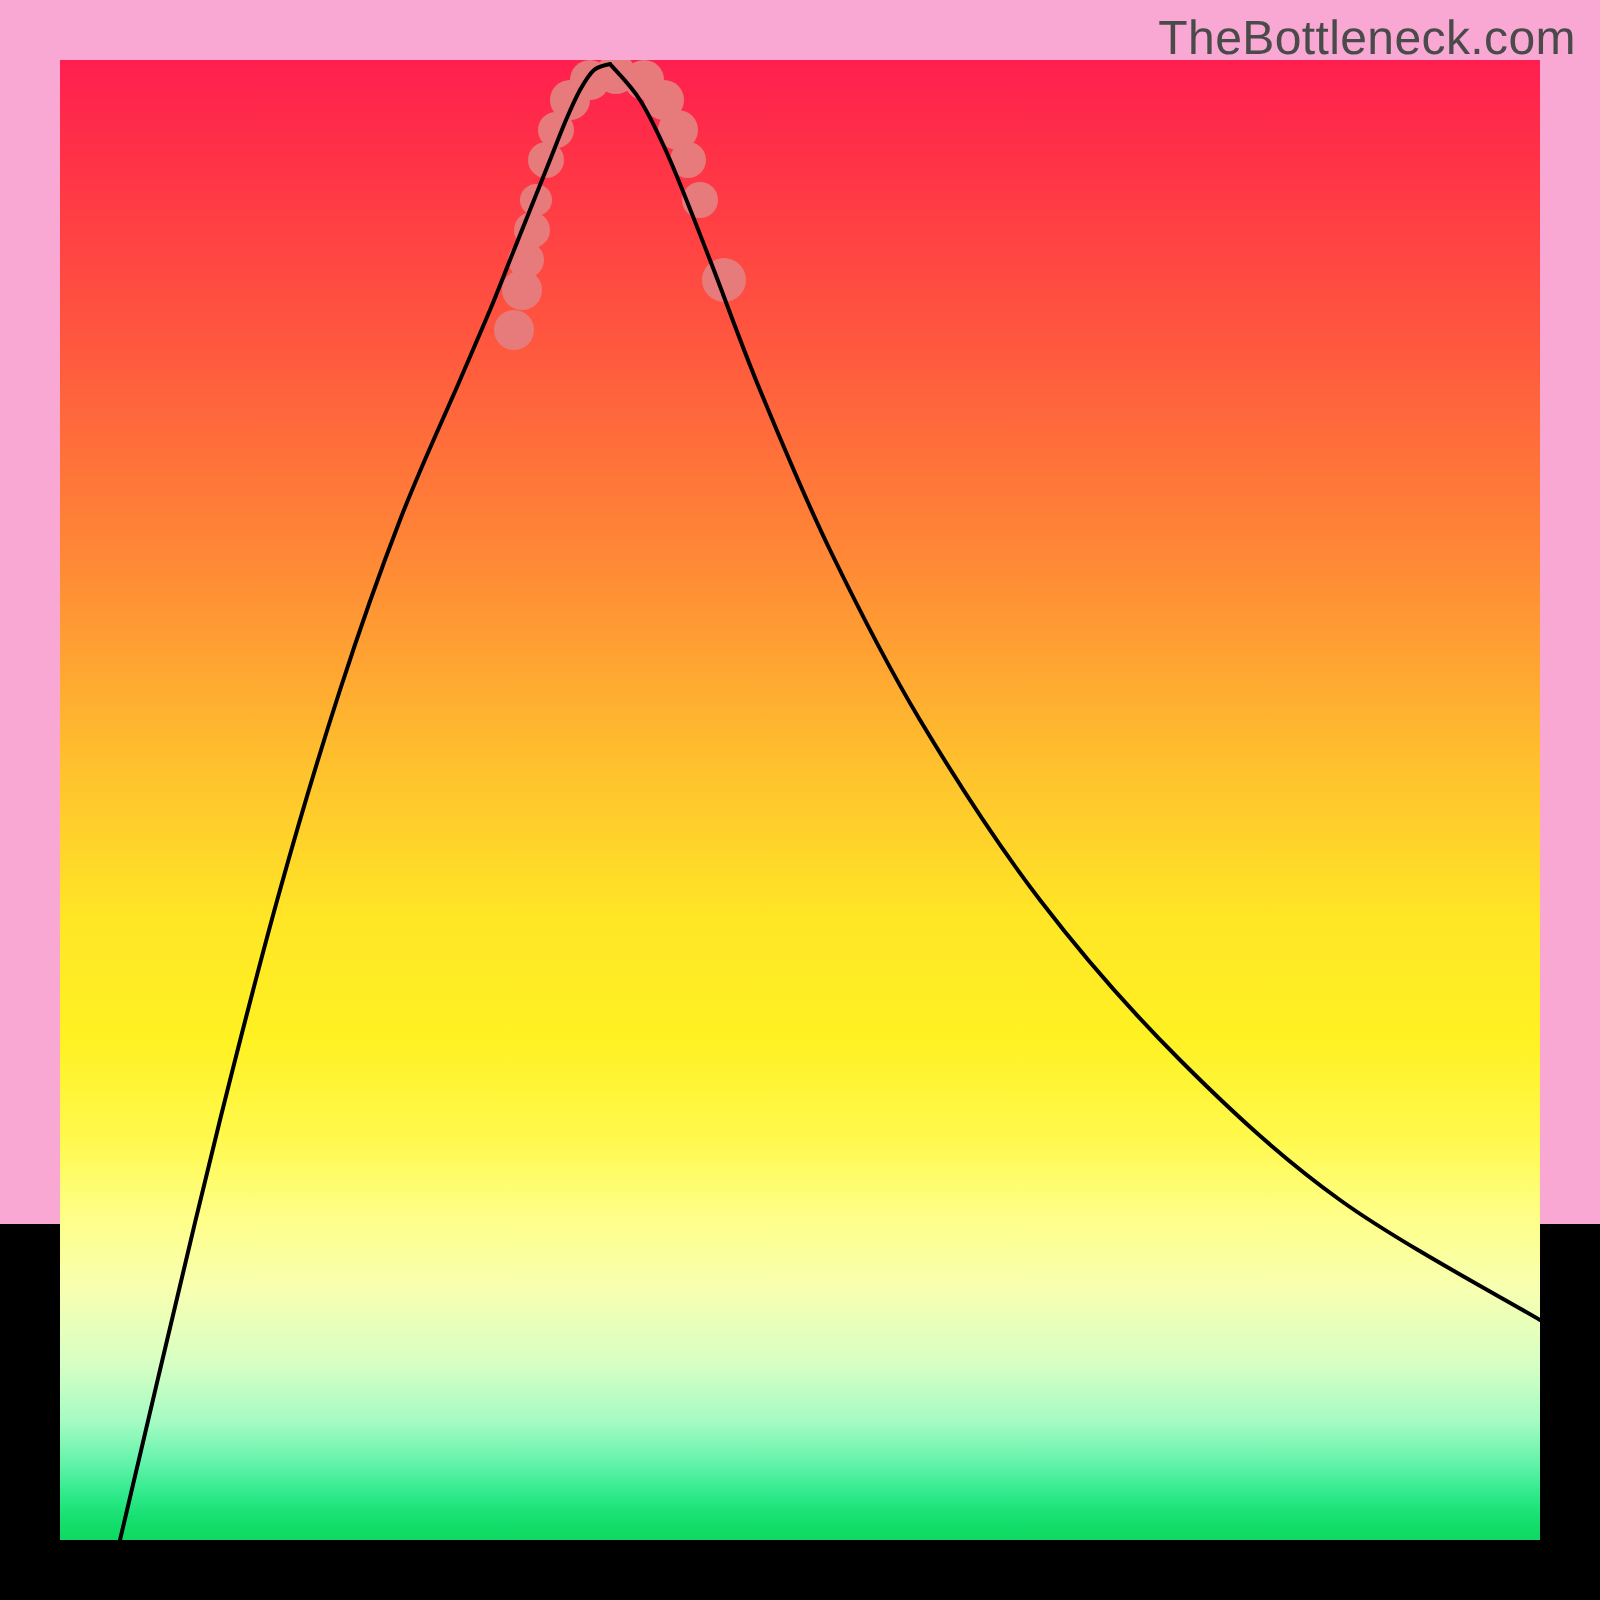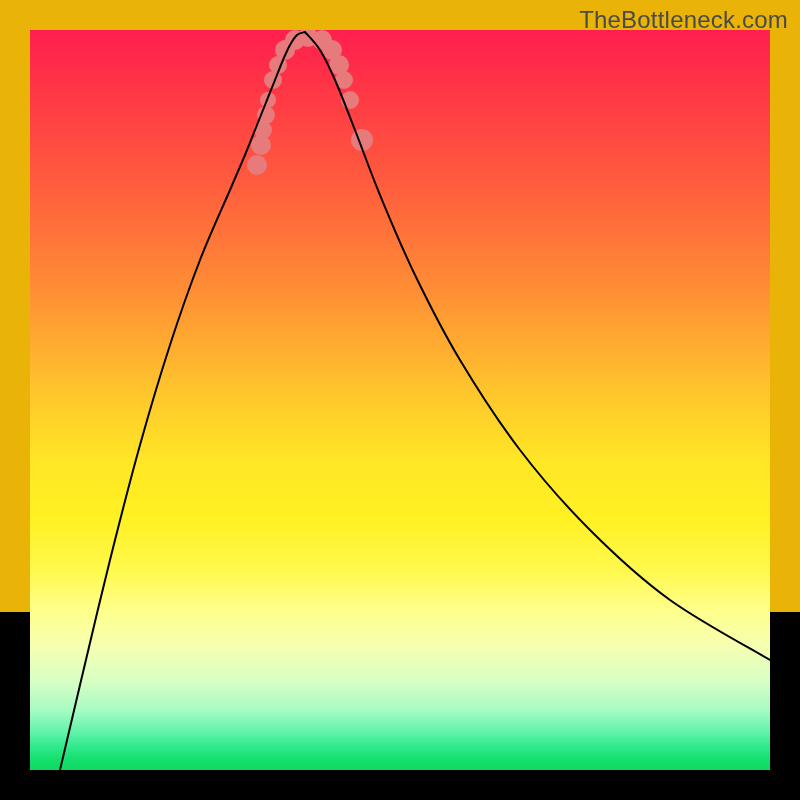--- a/index.html
+++ b/index.html
@@ -10,21 +10,21 @@
     background: #000;
     overflow: hidden;
     font-family: Arial, Helvetica, sans-serif;
   }
   .frame {
     position: absolute;
     left: 0;
     top: 0;
     width: 800px;
     height: 612px;
-    background: #eab308;
+    background: #f9a8d4;
   }
   .plot {
     position: absolute;
     left: 30px;
     top: 30px;
     width: 740px;
     height: 740px;
     background: linear-gradient(
       to bottom,
       #ff1f4f 0%,

